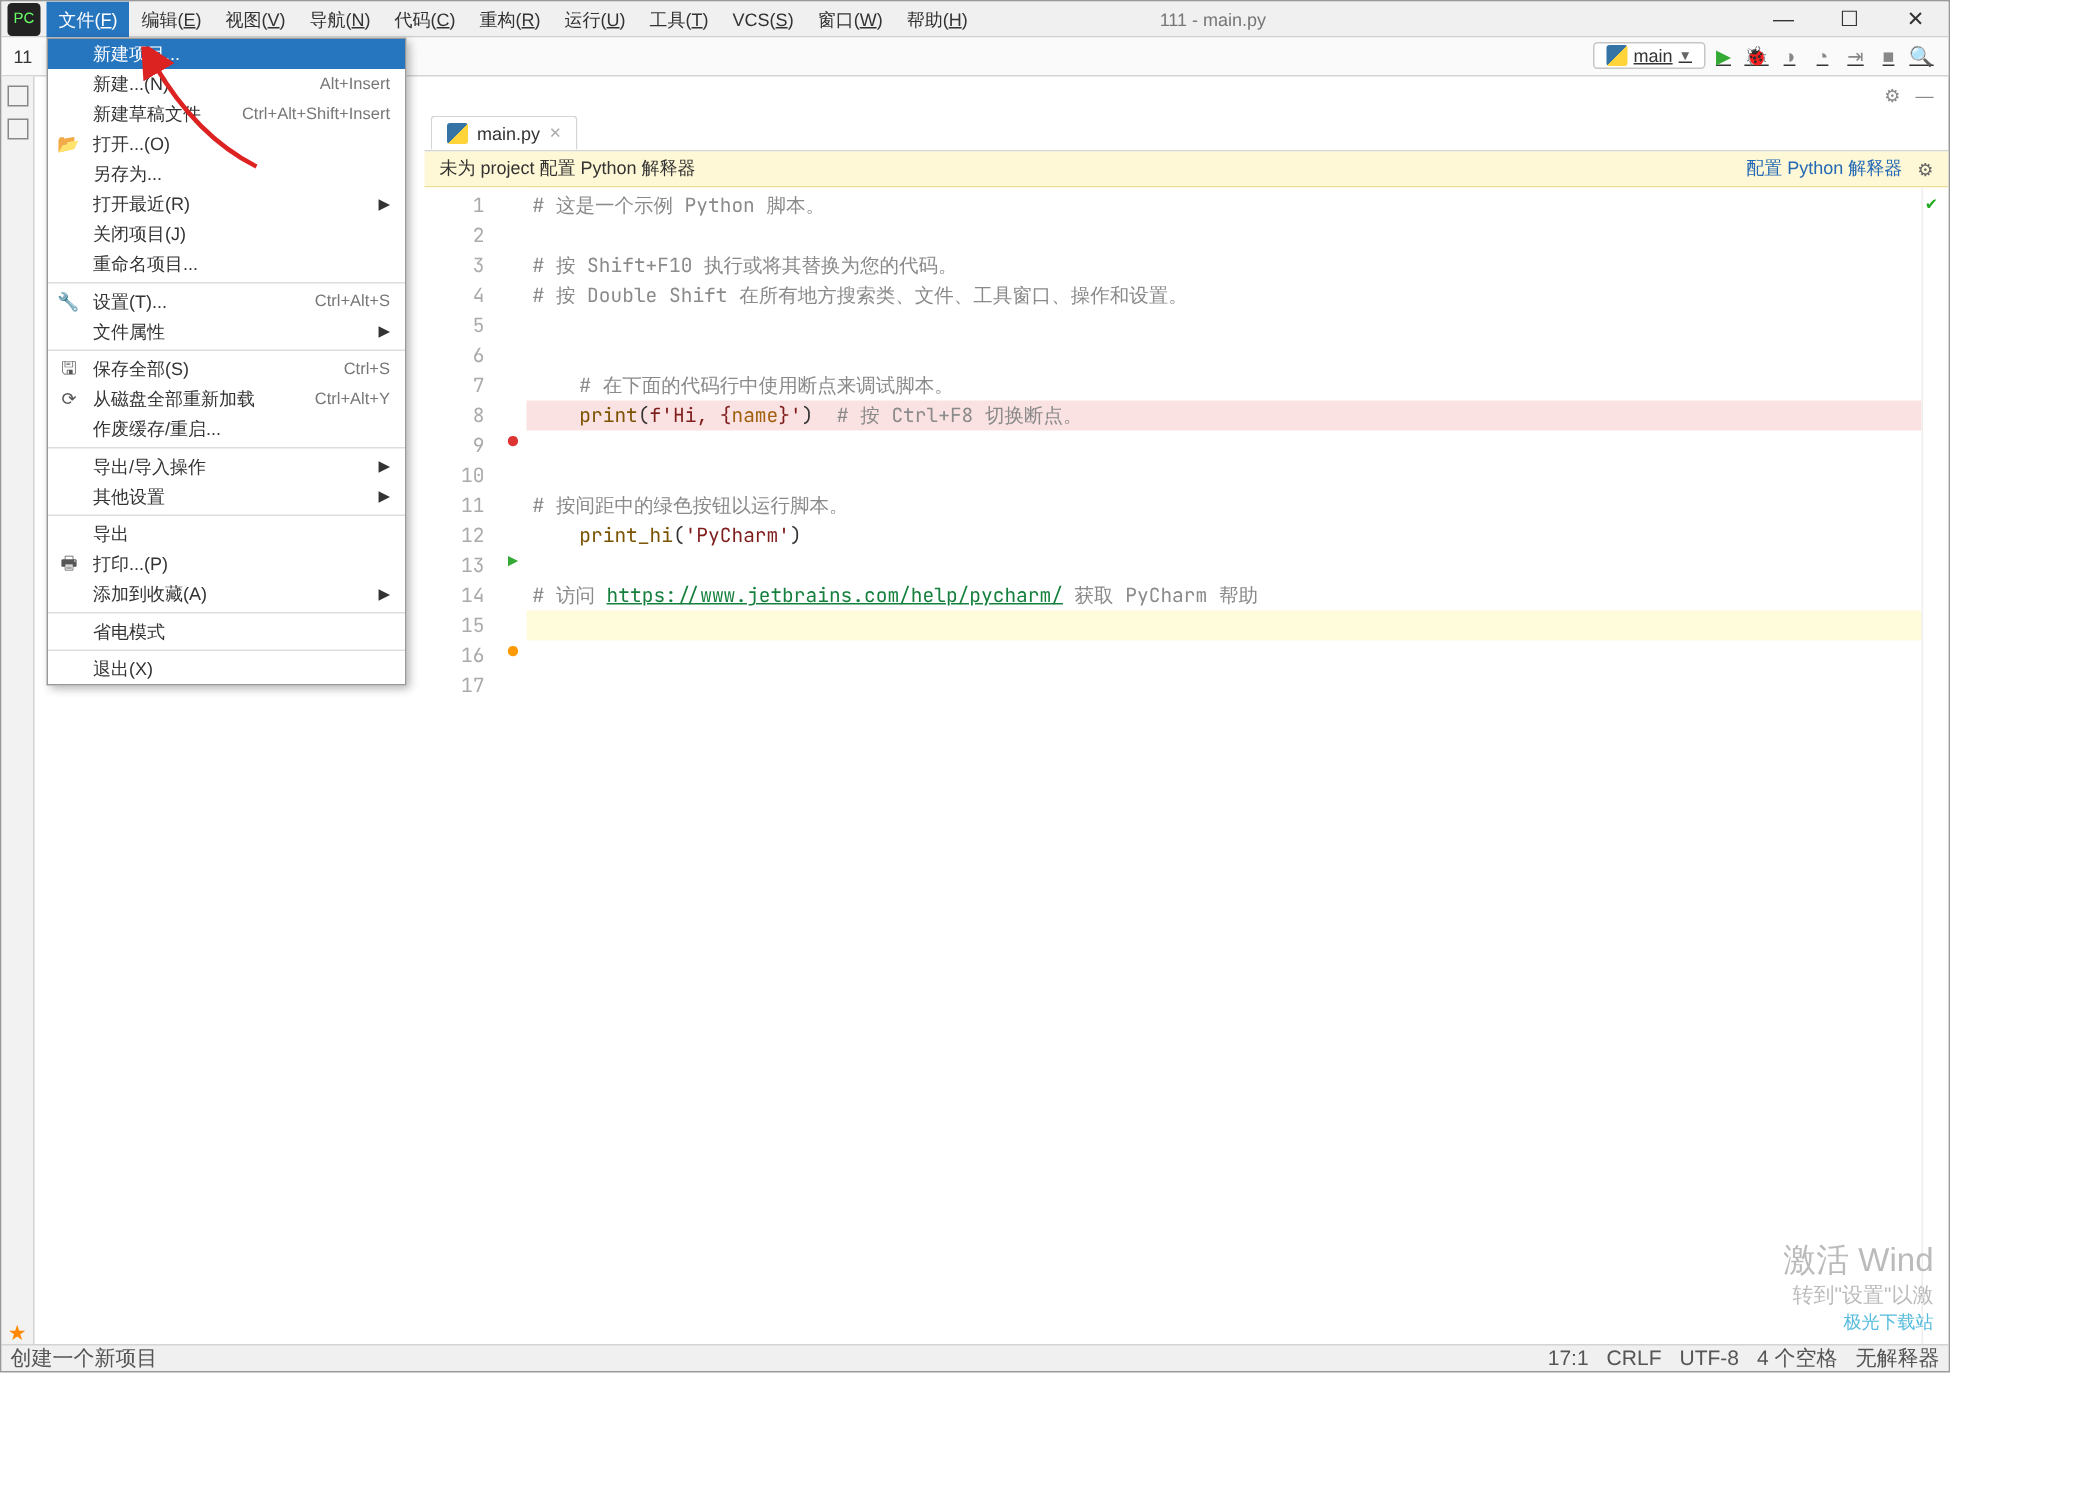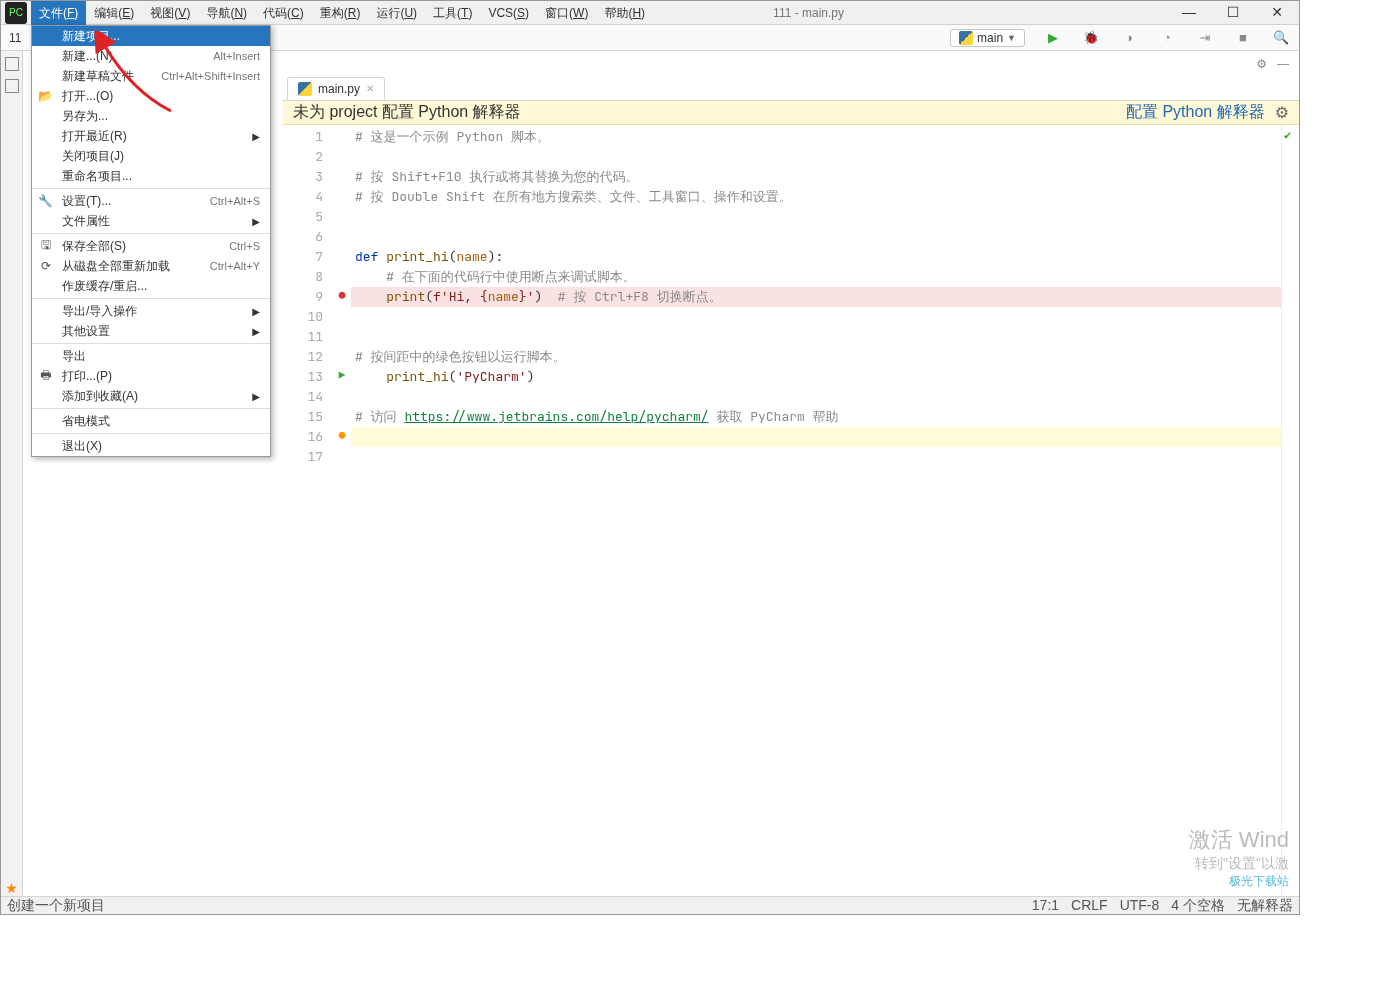--- a/index.html
+++ b/index.html
@@ -8,21 +8,21 @@
   .titlebar .app-icon { width:22px; height:22px; margin:0 4px; background:#222; color:#6f6; font-size:10px; display:flex;align-items:center;justify-content:center;border-radius:3px;}
   .menubar { display:flex; align-items:center; height:24px; }
   .menubar .m { padding:0 8px; height:24px; line-height:24px; cursor:default; }
   .menubar .m.active { background:#2675bf; color:#fff; }
   .menubar .m u { text-decoration: underline; }
   .win-title { margin-left:120px; color:#777; }
   .win-ctrls { margin-left:auto; display:flex; }
   .win-ctrls div { width:44px; height:24px; text-align:center; line-height:22px; font-size:14px;}
   .toolbar2 { height:26px; display:flex; align-items:center; border-bottom:1px solid #d4d4d4; background:#fafafa;}
   .crumb { margin-left:8px; font-size:12px;}
-  .right-tools { margin-left:auto; display:flex; align-items:center; gap:18px; padding-right:8px;}
+  .right-tools { margin-left:auto; display:flex; align-items:flex-start; gap:2px; padding-right:8px;text-decoration:underline;}
   .run-config { border:1px solid #c6c6c6; border-radius:3px; padding:1px 8px; display:flex;align-items:center; gap:4px; background:#fff;}
   .run-config .tri { font-size:9px; color:#666;}
   .tbtn { width:20px; height:20px; display:flex;align-items:center;justify-content:center; font-size:13px;}
   .tbtn.green{color:#3a3;}
   .tbtn.gray{color:#888;}
   .body { display:flex; height:calc(100% - 24px - 26px - 18px); }
   .left-gutter { width:22px; background:#f2f2f2; border-right:1px solid #d4d4d4; display:flex; flex-direction:column; align-items:center; gap:8px; padding-top:6px;}
   .left-gutter .sq { width:14px;height:14px;border:1px solid #888;}
   .left-gutter .star{color:#f80;font-size:14px;}
   .dropdown { position:absolute; top:24px; left:30px; width:240px; background:#fff; border:1px solid #999; box-shadow:2px 2px 6px rgba(0,0,0,0.3); z-index:100;}
@@ -30,21 +30,21 @@
   .dropdown .row.sel { background:#2675bf; color:#fff;}
   .dropdown .row .ic { position:absolute; left:6px; width:16px; text-align:center; color:#555;}
   .dropdown .row .sc { margin-left:auto; color:#777; font-size:11px;}
   .dropdown .row .sub { margin-left:auto; font-size:10px;}
   .dropdown hr { border:none; border-top:1px solid #ddd; margin:2px 0;}
   .main { flex:1; display:flex; flex-direction:column; position:relative; margin-left:260px;}
   .main .inner-tools { height:26px; display:flex;align-items:center; justify-content:flex-end; padding:0 10px; gap:10px; color:#888;}
   .tabs { height:24px; display:flex; align-items:flex-end; border-bottom:1px solid #d4d4d4; padding-left:4px;}
   .tab { height:23px; padding:0 10px; display:flex; align-items:center; gap:6px; border:1px solid #d4d4d4; border-bottom:1px solid #fff; background:#fff; border-radius:3px 3px 0 0;}
   .tab .cl{color:#aaa; font-size:10px;}
-  .notice { background:#fff8d6; height:24px; display:flex; align-items:center; padding:0 10px; font-size:16px; border-bottom:1px solid #eedd99;}
+  .notice { background:#fff8d6; height:24px; display:flex; align-items:center; padding:0 10px; font-size:12px; border-bottom:1px solid #eedd99;}
   .notice .link{margin-left:auto; color:#2369b5;}
   .notice .gear{margin-left:10px; color:#666;}
   .editor { flex:1; display:flex; font-family: "JetBrains Mono","Consolas",monospace; font-size:13px; background:#fff; overflow:hidden;}
   .gut { width:50px; text-align:right; color:#aaa; padding:2px 10px 2px 2px; background:#fff; border-right:0px solid #eee;}
   .gut div{height:20px; line-height:20px;}
   .marks { width:18px; background:#fff;}
   .marks div{height:20px; display:flex;align-items:center;justify-content:center;font-size:11px;}
   .code { flex:1; padding:2px 0;}
   .code .ln{height:20px; line-height:20px; white-space:pre; padding-left:4px;}
   .hl-pink{background:#fbe2e2;}
@@ -266,21 +266,20 @@
           <div style="color: rgb(255, 153, 0);">●</div>
           <div></div>
         </div>
       <div class="code" id="code">
           <div class="ln "><span class="c-cmt"># 这是一个示例 Python 脚本。</span></div>
           <div class="ln "></div>
           <div class="ln "><span class="c-cmt"># 按 Shift+F10 执行或将其替换为您的代码。</span></div>
           <div class="ln "><span class="c-cmt"># 按 Double Shift 在所有地方搜索类、文件、工具窗口、操作和设置。</span></div>
           <div class="ln "></div>
           <div class="ln "></div>
-          <div class="ln "><span class="c-kw">def</span> <span class="c-fn">print_hi</span>(<span class="c-name">name</span>):</div>
           <div class="ln ">    <span class="c-cmt"># 在下面的代码行中使用断点来调试脚本。</span></div>
           <div class="ln hl-pink">    <span class="c-fn">print</span>(<span class="c-str">f'Hi, {</span><span class="c-name">name</span><span class="c-str">}'</span>)  <span class="c-cmt"># 按 Ctrl+F8 切换断点。</span></div>
           <div class="ln "></div>
           <div class="ln "></div>
           <div class="ln "><span class="c-cmt"># 按间距中的绿色按钮以运行脚本。</span></div>
           <div class="ln ">    <span class="c-fn">print_hi</span>(<span class="c-str">'PyCharm'</span>)</div>
           <div class="ln "></div>
           <div class="ln "><span class="c-cmt"># 访问 </span><span class="c-link">https://www.jetbrains.com/help/pycharm/</span><span class="c-cmt"> 获取 PyCharm 帮助</span></div>
           <div class="ln hl-yel"></div>
         </div>

